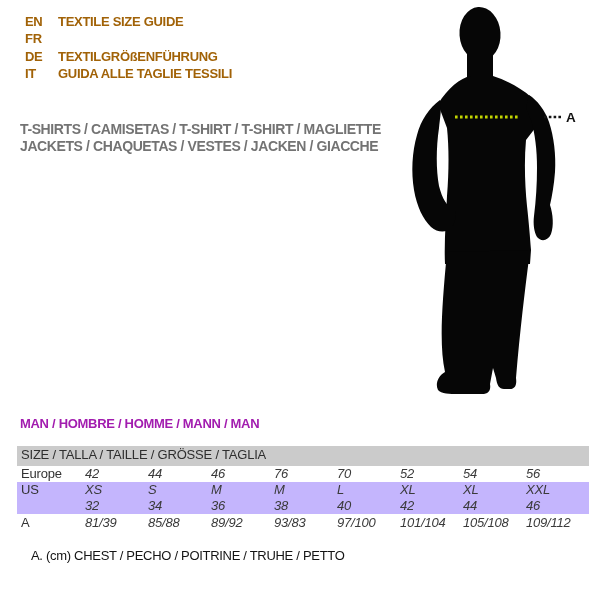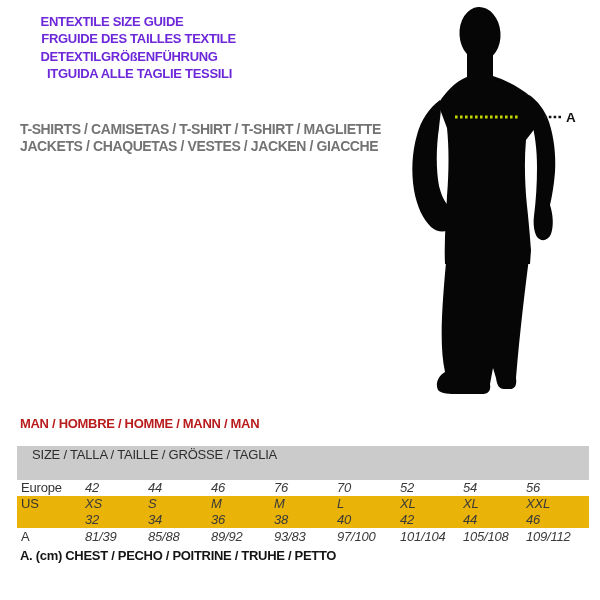--- a/index.html
+++ b/index.html
@@ -4,51 +4,50 @@
 <style>
   html,body{margin:0;padding:0;}
   body{
     width:600px;height:600px;position:relative;overflow:hidden;
     background:#ffffff;
     font-family:"Liberation Sans", sans-serif;
     color:#1a1a1a;
   }
   
   .lang-list{position:absolute;left:25px;top:13px;}
-  .lang-row{display:flex;font-size:13px;line-height:17.4px;font-weight:700;letter-spacing:-0.3px;color:#6d28d9;text-align:right;}
+  .lang-row{display:flex;font-size:13px;line-height:17.4px;font-weight:700;letter-spacing:-0.3px;color:#a16207;}
   .lang-code{width:33px;flex:0 0 33px;}
   
   .categories{position:absolute;left:20px;top:121px;font-size:14px;line-height:17px;font-weight:700;letter-spacing:-0.4px;color:#737373;}
   
   .figure-svg{position:absolute;left:0;top:0;}
   .figure-a-label{font:700 13.5px "Liberation Sans", sans-serif;fill:#111;}
   
-  .section-title{position:absolute;left:20px;top:416px;font-size:13px;font-weight:700;letter-spacing:-0.3px;color:#b91c1c;}
+  .section-title{position:absolute;left:20px;top:416px;font-size:13px;font-weight:700;letter-spacing:-0.3px;color:#a21caf;}
   
   .size-table{position:absolute;left:17px;top:446px;width:572px;font-size:13px;color:#333;letter-spacing:-0.2px;}
-  .size-table-header{background:#cbcbcb;height:34px;line-height:17px;padding-left:15px;color:#2e2e2e;}
+  .size-table-header{background:#cbcbcb;height:20px;line-height:17px;padding-left:4px;color:#2e2e2e;}
   .trow{display:flex;height:16px;line-height:16px;}
-  .trow.shaded{background:#eab308;}
+  .trow.shaded{background:#c4b5fd;}
   .trow.last{height:18px;line-height:18px;}
   .tlabel{width:64px;flex:0 0 64px;padding-left:4px;color:#333;}
   .tcell{flex:1;color:#3a3a3a;font-style:italic;}
   
-  .footnote{position:absolute;left:20px;top:548px;font-size:13px;font-weight:700;letter-spacing:-0.3px;color:#141414;}
+  .footnote{position:absolute;left:31px;top:548px;font-size:13px;font-weight:400;letter-spacing:-0.3px;color:#141414;}
 </style>
 </head>
 <body>
 
 <div class="lang-list">
   <div class="lang-row">
     <span class="lang-code">EN</span>
     <span class="lang-label">TEXTILE SIZE GUIDE</span>
   </div>
   <div class="lang-row">
     <span class="lang-code">FR</span>
-    <span class="lang-label">GUIDE DES TAILLES TEXTILE</span>
   </div>
   <div class="lang-row">
     <span class="lang-code">DE</span>
     <span class="lang-label">TEXTILGRÖßENFÜHRUNG</span>
   </div>
   <div class="lang-row">
     <span class="lang-code">IT</span>
     <span class="lang-label">GUIDA ALLE TAGLIE TESSILI</span>
   </div>
 </div>

